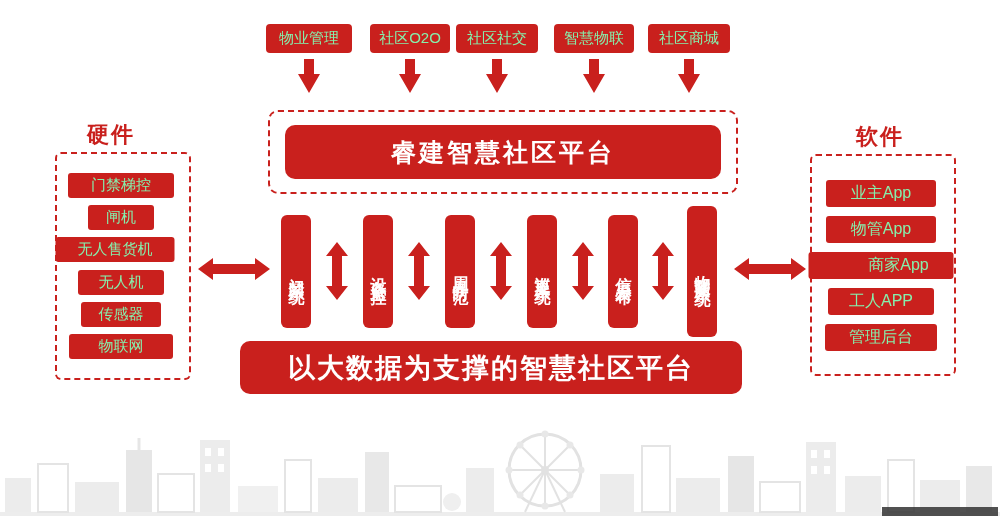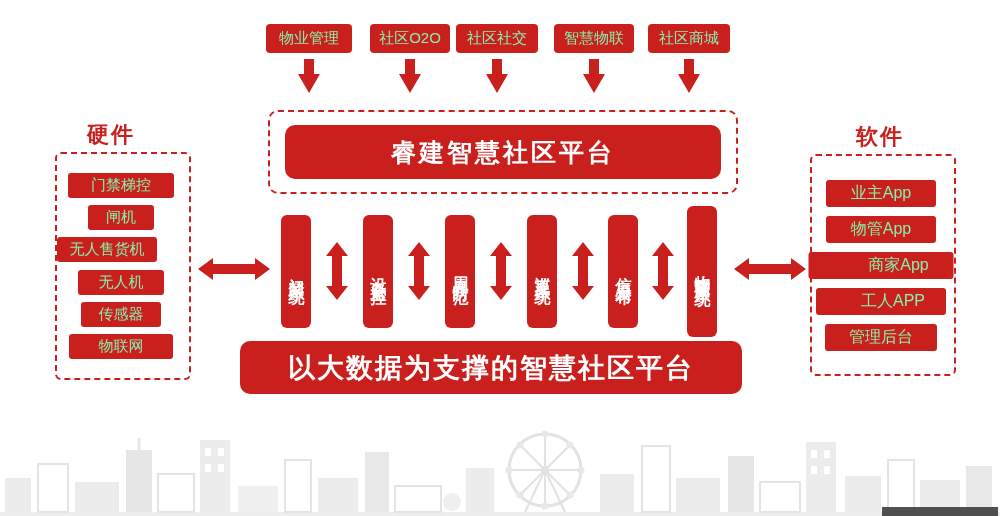--- a/index.html
+++ b/index.html
@@ -76,31 +76,31 @@
   <div class="dashed-box" style="left:268px;top:110px;width:466px;height:80px;border-radius:10px;">
     <div class="platform-inner">
       <span>睿建智慧社区平台</span>
     </div>
   </div>
 
   <div class="section-title" style="left:87px;top:120px;">硬件</div>
   <div class="dashed-box" style="left:55px;top:152px;width:132px;height:224px;"></div>
   <div class="chip hw-chip" style="left:121px;top:173px;width:106px;">门禁梯控</div>
   <div class="chip hw-chip" style="left:121px;top:205px;width:66px;">闸机</div>
-  <div class="chip hw-chip" style="left:107px;top:237px;width:100px;">无人售货机</div>
+  <div class="chip hw-chip" style="left:115px;top:237px;width:119px;">无人售货机</div>
   <div class="chip hw-chip" style="left:121px;top:270px;width:86px;">无人机</div>
   <div class="chip hw-chip" style="left:121px;top:302px;width:80px;text-align:right;">传感器</div>
   <div class="chip hw-chip" style="left:121px;top:334px;width:104px;">物联网</div>
 
   <div class="section-title" style="left:856px;top:122px;">软件</div>
   <div class="dashed-box" style="left:810px;top:154px;width:142px;height:218px;"></div>
   <div class="chip sw-chip" style="left:881px;top:180px;width:110px;">业主App</div>
   <div class="chip sw-chip" style="left:881px;top:216px;width:110px;">物管App</div>
   <div class="chip sw-chip" style="left:881px;top:252px;width:110px;padding-left:35px;">商家App</div>
-  <div class="chip sw-chip" style="left:881px;top:288px;width:106px;padding-left:24px;">工人APP</div>
+  <div class="chip sw-chip" style="left:881px;top:288px;width:106px;">工人APP</div>
   <div class="chip sw-chip" style="left:881px;top:324px;width:112px;">管理后台</div>
 
   <div class="pill" style="left:281px;top:215px;height:113px;">门禁系统</div>
   <div class="pill" style="left:363px;top:215px;height:113px;">设备监控</div>
   <div class="pill" style="left:445px;top:215px;height:113px;">周界防范</div>
   <div class="pill" style="left:527px;top:215px;height:113px;">巡更系统</div>
   <div class="pill" style="left:608px;top:215px;height:113px;">信息发布</div>
   <div class="pill" style="left:687px;top:206px;height:131px;">物联网系统</div>
 
   <span class="arrow" style="left:324px;top:242px;"><svg width="26" height="58" viewBox="0 0 26 58">

